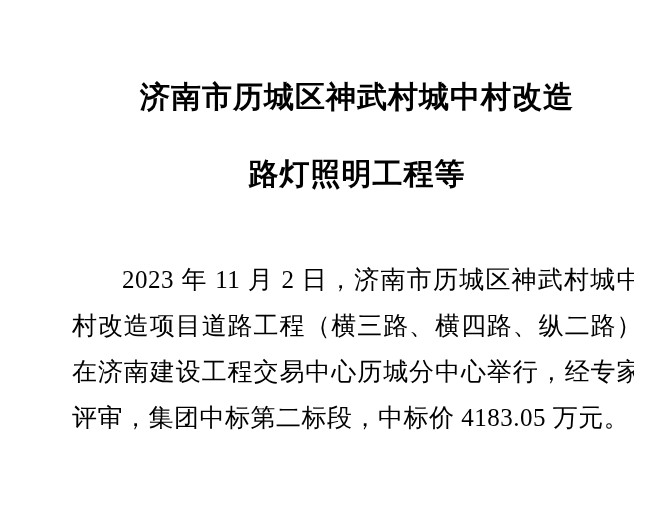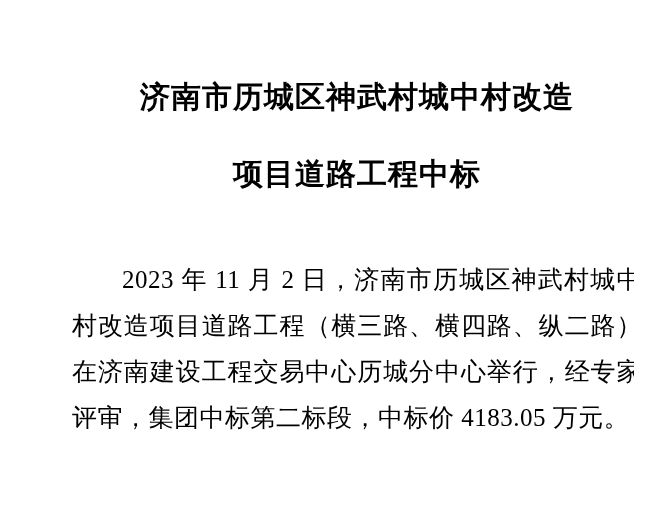--- a/index.html
+++ b/index.html
@@ -50,19 +50,19 @@
   .doc-paragraph + .doc-paragraph {
     margin-top: 7px;
   }
 </style>
 </head>
 <body>
 
 <div class="page">
   <h1 class="doc-title">
     <span class="title-line">济南市历城区神武村城中村改造</span>
-    <span class="title-line">项目道路工程中标</span>
+    <span class="title-line">路灯照明工程等</span>
   </h1>
 
   <div class="doc-body">
     <p class="doc-paragraph">2023 年 11 月 2 日，济南市历城区神武村城中村改造项目道路工程（横三路、横四路、纵二路）在济南建设工程交易中心历城分中心举行，经专家评审，集团中标第二标段，中标价 4183.05 万元。</p>
   </div>
 </div>
 
 </body></html>

